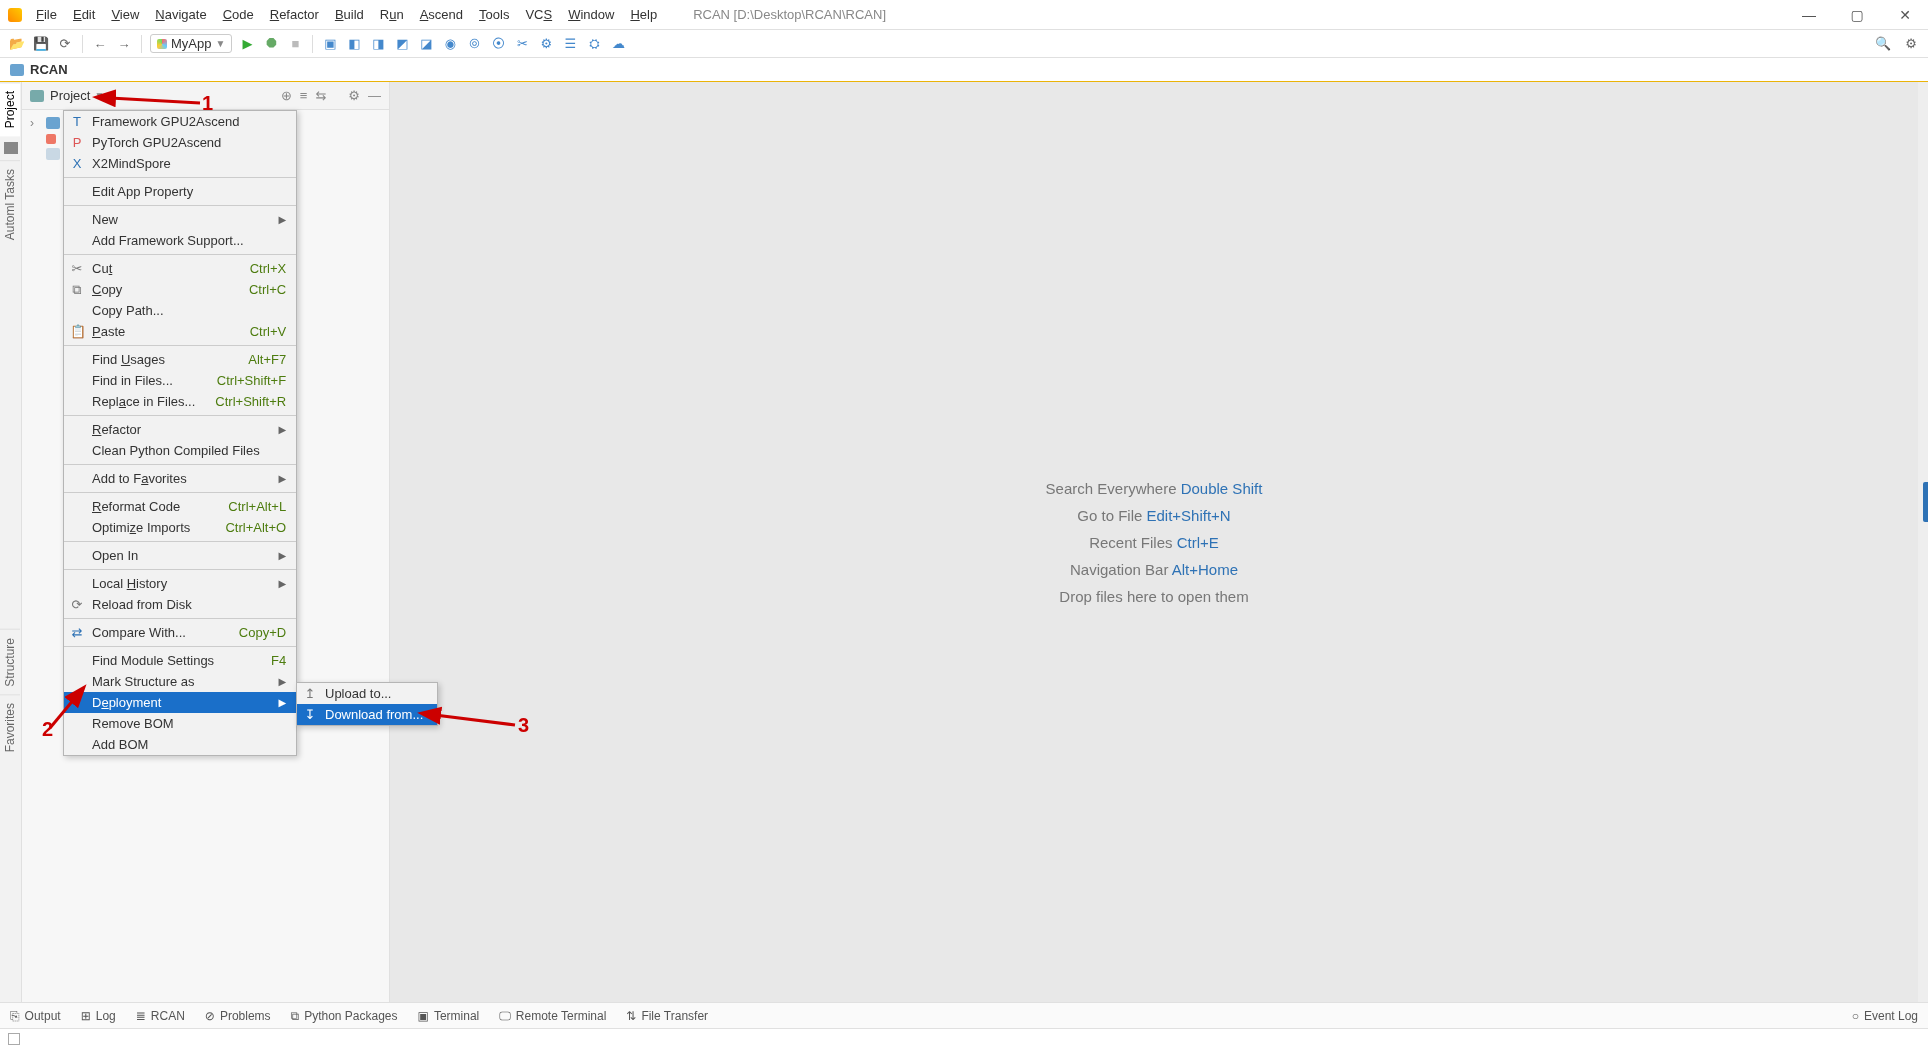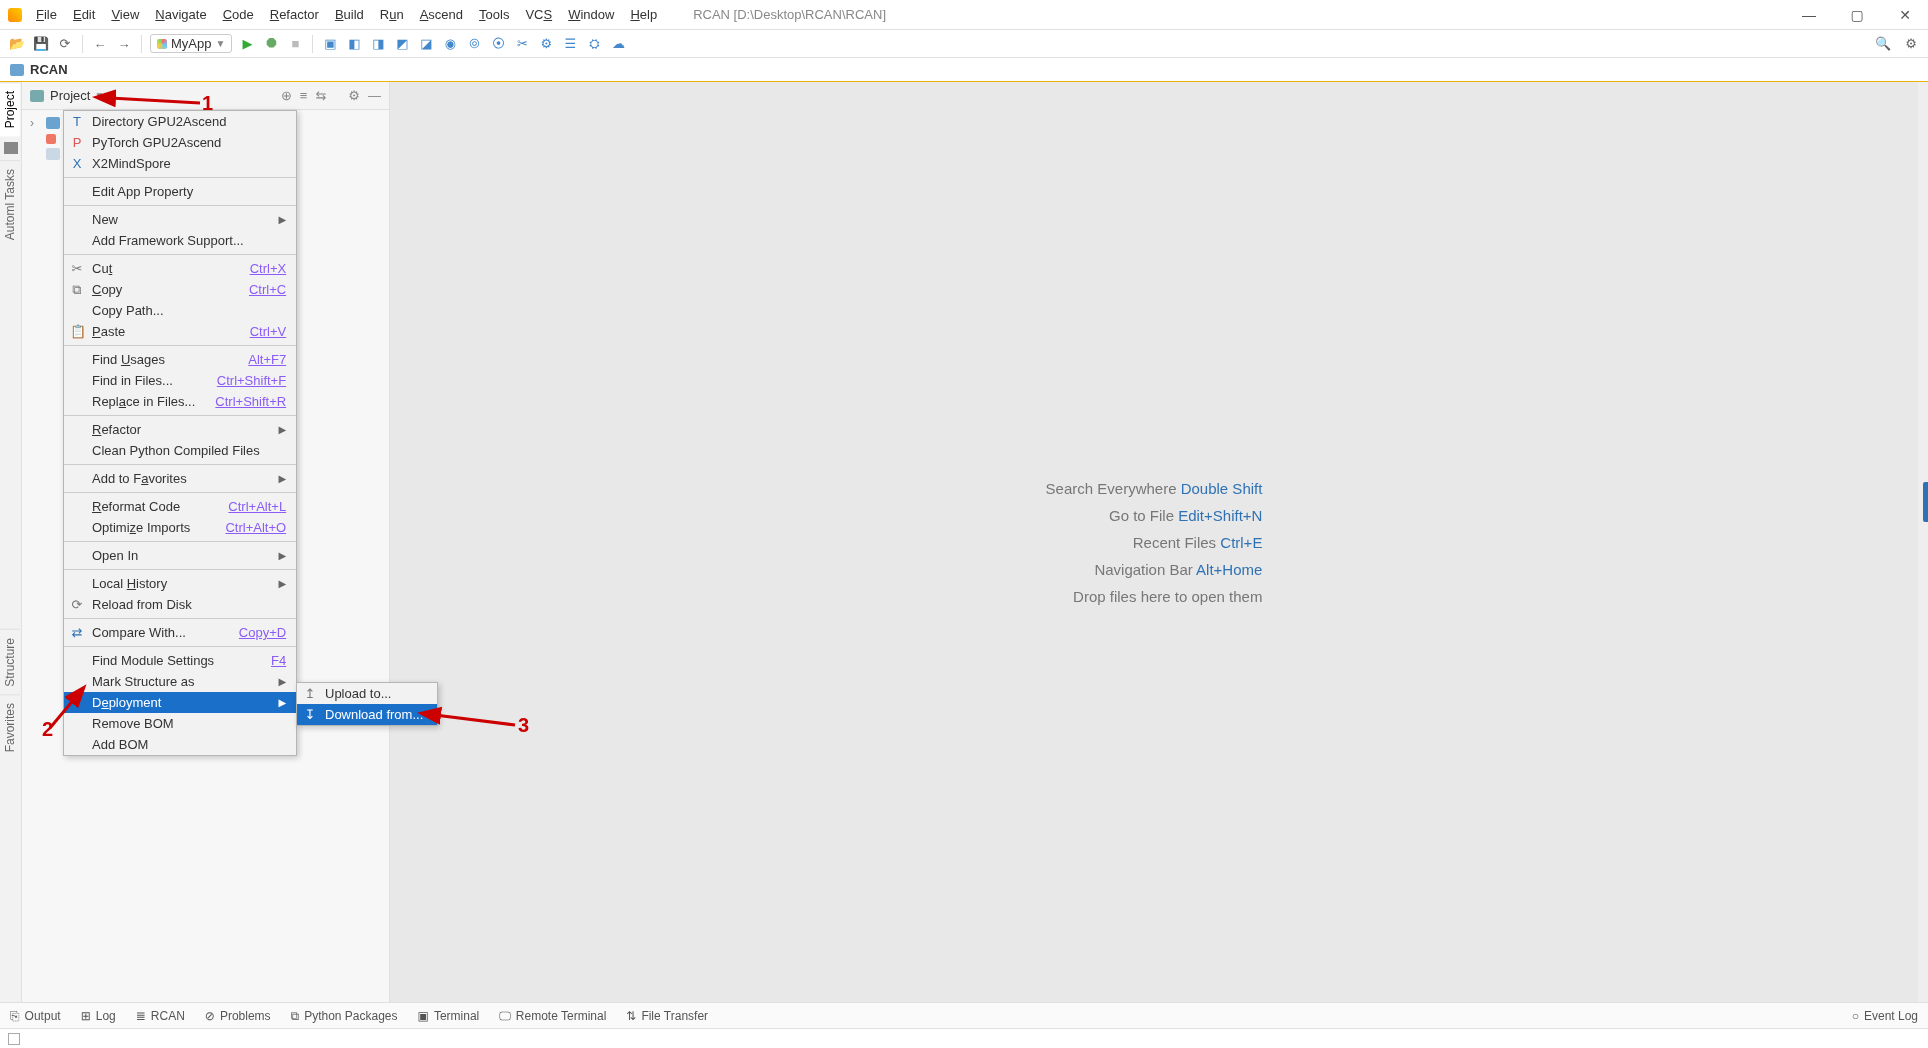--- a/index.html
+++ b/index.html
@@ -45,21 +45,21 @@
 .sidebar-hdr .tools span { cursor: pointer; }
 .sidebar-body { flex: 1; padding: 4px 0; background: #f7f7f7; }
 .tree-row { display: flex; align-items: center; padding: 2px 8px; gap: 4px; font-size: 12px; }
 .tree-row .exp { color: #888; width: 12px; }
 .tree-row .ficon { width: 14px; height: 12px; background: #6aa3d0; border-radius: 2px; }
 .tree-row .ficon.pale { background: #c9d8e4; }
 .tree-row .smicon { width: 10px; height: 10px; display: inline-block; }
 
 
 .editor { flex: 1; background: #e8e8e8; display: flex; align-items: center; justify-content: center; }
-.welcome { text-align: right; color: #777; }
+.welcome { text-align: center; color: #777; }
 .welcome div { margin: 10px 0; font-size: 15px; }
 .welcome .kb { color: #2e72b5; }
 
 
 .rightgutter { width: 10px; background: #eee; position: relative; }
 .rightgutter .mark { position: absolute; right: -3px; top: 400px; width: 8px; height: 40px; background: #2e72b5; border-radius: 2px; }
 
 
 .bottombar { height: 26px; display: flex; align-items: center; padding: 0 10px; gap: 20px; border-top: 1px solid #e0e0e0; background: #fafafa; font-size: 12px; color: #555; }
 .bottombar .tab { display: flex; align-items: center; gap: 5px; cursor: pointer; }
@@ -67,21 +67,21 @@
 
 .statusbar { height: 20px; border-top: 1px solid #e0e0e0; padding: 0 8px; display: flex; align-items: center; }
 .statusbar .sq { width: 12px; height: 12px; border: 1px solid #aaa; }
 
 
 .ctxmenu { position: absolute; background: #f2f2f2; border: 1px solid #b5b5b5; box-shadow: 2px 2px 6px rgba(0,0,0,.2); font-size: 13px; }
 .ctxmenu .item { display: flex; align-items: center; padding: 3px 10px 3px 28px; position: relative; cursor: pointer; min-width: 230px; }
 .ctxmenu .item.sel { background: #1a6fc9; color: #fff; }
 .ctxmenu .item .ic { position: absolute; left: 6px; width: 14px; text-align: center; color: #777; }
 .ctxmenu .item.sel .ic { color: #fff; }
-.ctxmenu .item .sc { margin-left: auto; padding-left: 20px; color: #8b5cf6; text-decoration: underline; }
+.ctxmenu .item .sc { margin-left: auto; padding-left: 20px; color: #4d7c0f; }
 .ctxmenu .item .arr { margin-left: auto; color: #666; font-size: 10px; }
 .ctxmenu .item.sel .arr { color: #fff; }
 .ctxmenu .sep { height: 1px; background: #ccc; margin: 3px 0; }
 .ctxmenu.sub { min-width: 140px; }
 .ctxmenu.sub .item { min-width: 140px; }
 
 
 .arrow { position: absolute; pointer-events: none; }
 .arrow svg { overflow: visible; }
 .arrow text { fill: #c00; font-size: 20px; font-weight: bold; }
@@ -251,21 +251,21 @@
     </div>
 </div>
 
 <div class="statusbar">
   <span class="sq"></span>
 </div>
 
 <div class="ctxmenu" style="left:63px; top:110px;">
   <div class="item">
       <span class="ic" style="color:#2e72b5">T</span>
-      <span>Directory GPU2Ascend</span>
+      <span>Framework GPU2Ascend</span>
     </div>
   <div class="item">
       <span class="ic" style="color:#d55">P</span>
       <span>PyTorch GPU2Ascend</span>
     </div>
   <div class="item">
       <span class="ic" style="color:#2e72b5">X</span>
       <span>X2MindSpore</span>
     </div>
   <div class="sep"></div>

